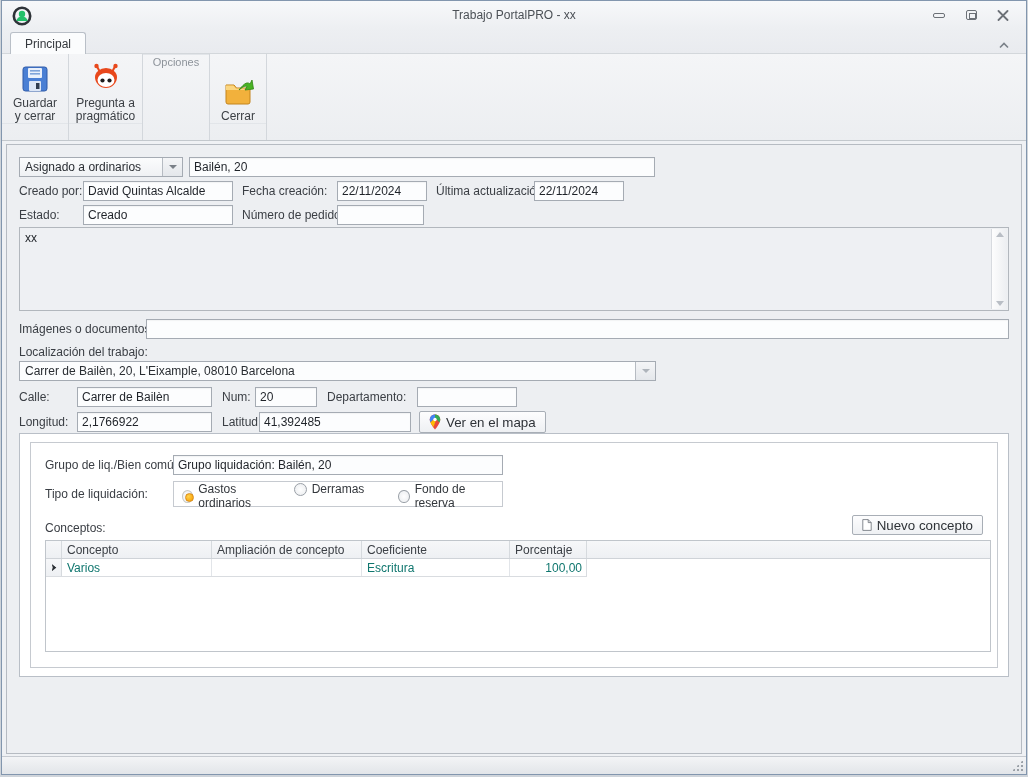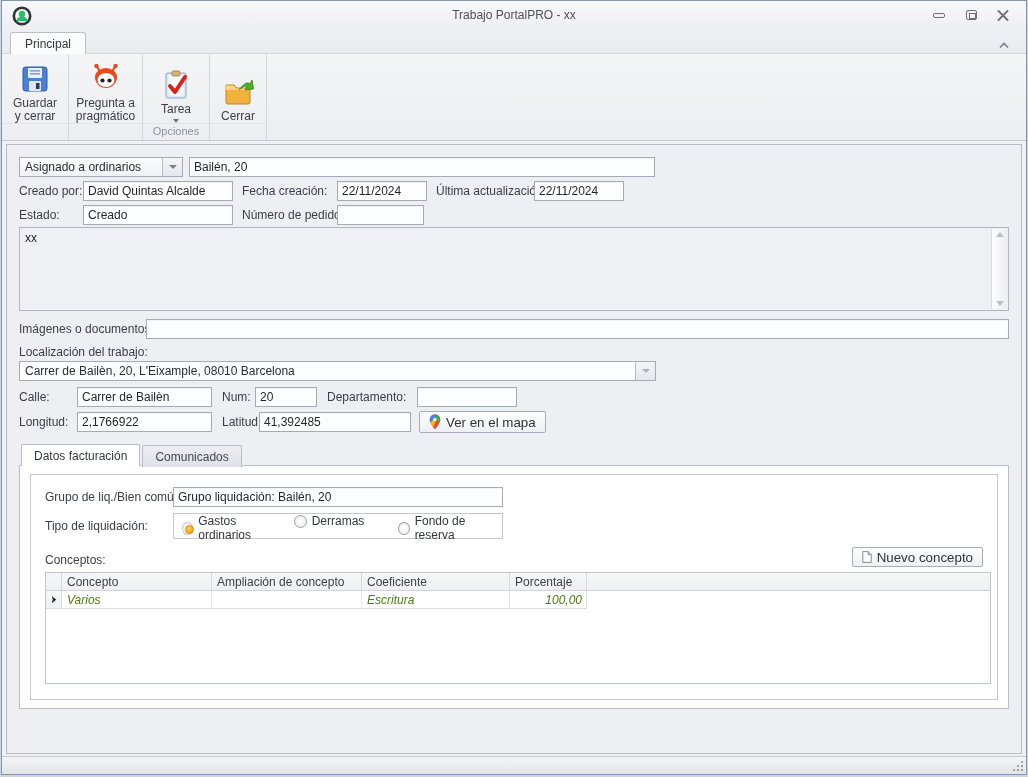--- a/index.html
+++ b/index.html
@@ -70,21 +70,21 @@
   .radio.checked .rdot { border-color:#c8c9c4; }
   .radio.checked .rdot::after { content:""; position:absolute; left:2px; top:2px; width:7px; height:7px; border-radius:50%;
           background:radial-gradient(circle at 35% 35%, #ffd34d, #f9a912 70%); border:1px solid #d98c1a; }
 
   
   .grid { margin-top:5px; border:1px solid #c0c5cb; background:#fff; height:112px; width:946px; overflow:hidden; }
   .g-head { display:flex; height:18px; background:linear-gradient(#f6f7f9,#eef0f3); border-bottom:1px solid #cfd3d8; }
   .g-hc { padding:1px 5px; border-right:1px solid #d6dade; color:#3c4046; line-height:16px; white-space:nowrap; overflow:hidden; }
   .g-hc.filler { flex:1; border-right:none; }
   .g-row { display:flex; height:18px; width:541px; border-bottom:1px solid #d9dce0; border-right:1px solid #d9dce0; background:#fff; }
-  .g-c { padding:1px 5px; border-right:1px solid #e2e5e9; color:#4d7c0f; line-height:16px; white-space:nowrap; overflow:hidden;font-style:italic; }
+  .g-c { padding:1px 5px; border-right:1px solid #e2e5e9; color:#0f766e; line-height:16px; white-space:nowrap; overflow:hidden; }
   .c-sel { width:16px; flex:0 0 16px; display:flex; align-items:center; justify-content:center; background:linear-gradient(#f6f7f9,#eef0f3); border-right:1px solid #d6dade; }
   .c1 { width:150px; flex:0 0 150px; } .c2 { width:150px; flex:0 0 150px; }
   .c3 { width:148px; flex:0 0 148px; } .c4 { width:77px; flex:0 0 77px; }
   .num { text-align:right; }
   .row-ind { width:0; height:0; border-top:4px solid transparent; border-bottom:4px solid transparent; border-left:5px solid #2b2f34; margin-left:1px; clip-path:polygon(0 0,100% 50%,0 100%,25% 50%); }
 
   
   .statusbar { height:18px; flex:0 0 auto; margin-top:2px; background:linear-gradient(#f3f4f6,#e2e5e9); border-top:1px solid #c6cad0; position:relative; }
   .grip { position:absolute; right:3px; bottom:3px; width:11px; height:11px;
           background-image: radial-gradient(circle, #9aa0a7 1px, transparent 1.3px);
@@ -159,32 +159,20 @@
             <circle cx="19.5" cy="17.5" r="2.1" fill="#1c1c1c"></circle>
           </svg>
           <div class="lbl"><span>Pregunta a</span><br>
           <span>pragmático</span></div>
         </div>
       </div>
       <div class="rib-group-label"></div>
     </div>
 
     <div class="rib-group" style="width:67px;">
-      <div class="rib-group-btns">
-        <div class="rib-btn">
-          <svg class="icon32" viewBox="0 0 32 32">
-            <rect x="6" y="4" width="20" height="25" rx="2" fill="#dce9f8" stroke="#8fa6c4"></rect>
-            <rect x="8.5" y="6.5" width="15" height="20" fill="#f6fafd"></rect>
-            <rect x="12" y="2" width="8" height="5" rx="1.5" fill="#d8b268" stroke="#a8854a"></rect>
-            <path d="M10 17 L15 23 L25 8" fill="none" stroke="#d62416" stroke-width="4" stroke-linecap="round" stroke-linejoin="round"></path>
-          </svg>
-          <div class="lbl"><span>Tarea</span></div>
-          <div class="drop-arrow"></div>
-        </div>
-      </div>
       <div class="rib-group-label">Opciones</div>
     </div>
 
     <div class="rib-group" style="width:57px;">
       <div class="rib-group-btns">
         <div class="rib-btn">
           <svg class="icon32" viewBox="0 0 32 32">
             <path d="M4 9 h8 l2.5 3 H28 v14 a2 2 0 0 1 -2 2 H6 a2 2 0 0 1 -2 -2 z" fill="#f2b13c" stroke="#c3841c"></path>
             <path d="M4 14 h24 v-1.5 H14 l-2.5 -3 H4 z" fill="#fbd680"></path>
             <path d="M17 14 c6 -8 9 -8 11 -6 l2 -4 1.5 9 -8.5 1 2 -3.5 c-2 -1 -4.5 0.5 -8 3.5 z" fill="#49b324" stroke="#2f8512" stroke-width="0.8"></path>
@@ -267,24 +255,20 @@
           <path d="M12 1 C6 1 1.5 5.5 1.5 11.5 C1.5 19 12 31 12 31 C12 31 22.5 19 22.5 11.5 C22.5 5.5 18 1 12 1 z" fill="#e8493a"></path>
           <path d="M12 1 C6 1 1.5 5.5 1.5 11.5 C1.5 13 2 15 3 17 L12 8 L12 1 z" fill="#4285f4"></path>
           <path d="M12 1 L12 8 L21 17 C22 15 22.5 13 22.5 11.5 C22.5 5.5 18 1 12 1 z" fill="#34a853"></path>
           <path d="M3 17 C4.5 20 7 23.5 9 26 L14 12 L12 8 z" fill="#fbbc04"></path>
           <circle cx="12" cy="11" r="3.4" fill="#ffffff"></circle>
         </svg>
         <span>Ver en el mapa</span>
       </button>
     </div>
 
-    <div class="subtabs">
-      <div class="subtab active">Datos facturación</div>
-      <div class="subtab inactive">Comunicados</div>
-    </div>
 
     <div class="tabpage">
       <div class="inner-panel">
 
         <div class="frow">
           <span class="lab" style="width:128px;">Grupo de liq./Bien común:</span>
           <input class="tbox" style="width: 330px;" value="Grupo liquidación: Bailén, 20">
         </div>
 
         <div class="frow mt6">

